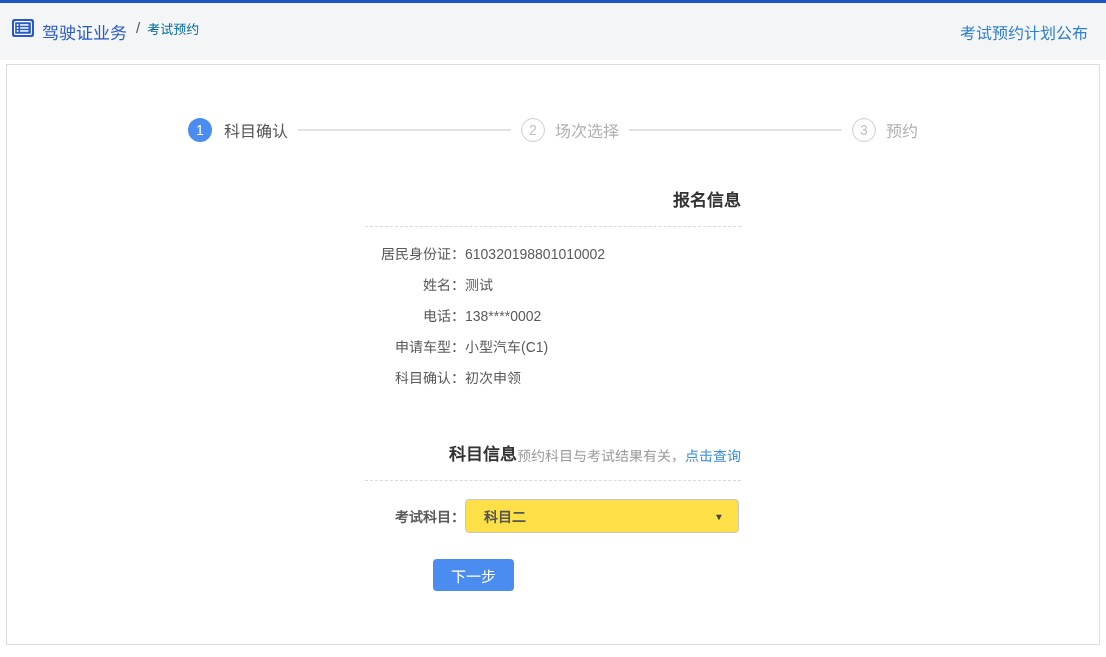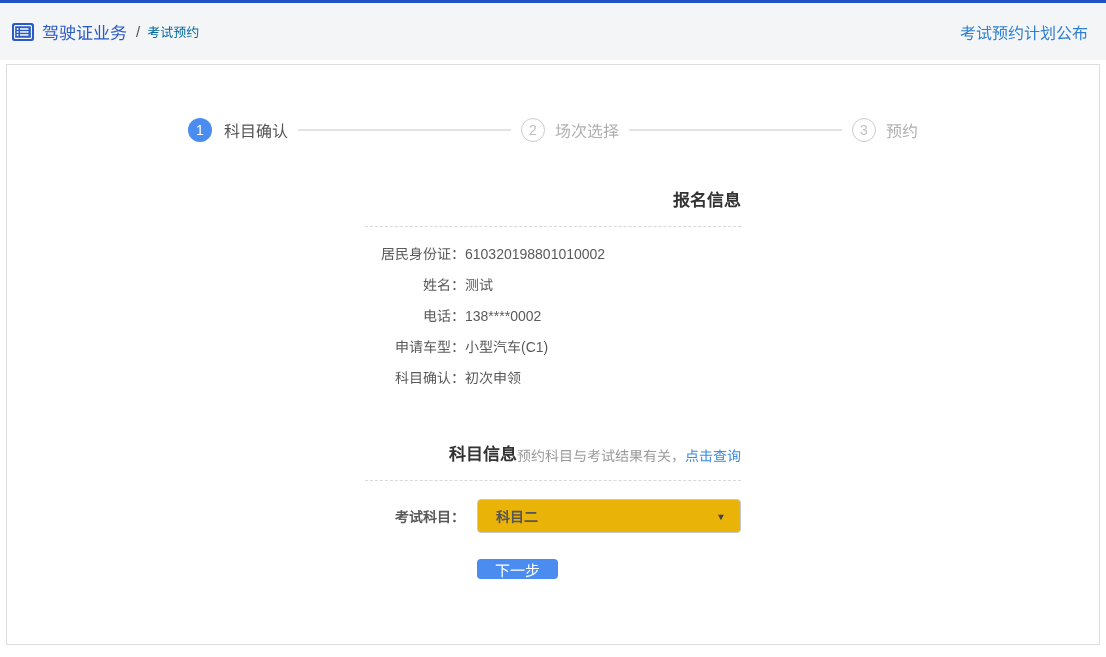--- a/index.html
+++ b/index.html
@@ -19,21 +19,21 @@
     -webkit-font-smoothing:antialiased;
   }
   
   .topbar{
     height:60px;
     border-top:3px solid var(--top-border-blue);
     background:#f4f5f6;
     display:flex;align-items:center;justify-content:space-between;
     padding:0 18px 0 12px;
   }
-  .brand-wrap{display:flex;align-items:center;}
+  .brand-wrap{display:flex;}
   .brand-icon{display:inline-flex;margin-right:8px;}
   .brand-title{color:var(--brand-blue);font-size:17px;cursor:pointer;}
   .crumb-sep{color:#555;font-size:15px;margin:0 7px 0 9px;}
   .crumb{color:#0369a1;font-size:13px;}
   .plan-link{color:var(--link-blue);font-size:16px;text-decoration:none;cursor:pointer;}
   
   .card{
     margin:4px 6px 0;
     height:581px;
     background:#fff;
@@ -65,30 +65,30 @@
   .section-note a{color:var(--inline-link-blue);text-decoration:none;cursor:pointer;}
   .fields{padding-top:12px;margin-bottom:46px;}
   .field-row{display:flex;height:31px;line-height:31px;font-size:14px;color:#5a5a5a;}
   .field-label{width:100px;text-align:right;flex:none;}
   .field-value{flex:1;}
   
   .select-row{display:flex;align-items:center;padding-top:18px;font-weight:bold;}
   .select-label{width:100px;text-align:right;flex:none;font-size:14px;color:#5a5a5a;}
   .select-box{
     width:274px;height:34px;
-    border:1px solid #c8c8c8;border-radius:4px;background:#eab308;
+    border:1px solid #c8c8c8;border-radius:4px;background:#fde047;
     display:flex;align-items:center;justify-content:space-between;
     padding:0 14px 0 18px;
-    font-size:14px;color:#555;cursor:pointer;margin-left:12px;
+    font-size:14px;color:#555;cursor:pointer;
   }
   .select-caret{font-size:10px;color:#444;transform:scaleY(0.9);}
   
   .next-btn{
-    display:block;margin:26px 0 0 112px;
-    min-width:78px;height:20px;padding:0 18px;
+    display:block;margin:26px 0 0 68px;
+    min-width:78px;height:32px;padding:0 18px;
     background:var(--accent-blue);color:#fff;
     border:none;border-radius:4px;
     font-size:15px;font-family:inherit;cursor:pointer;
   }
 </style>
 </head>
 <body>
 
 <div class="topbar">
   <div class="brand-wrap">

